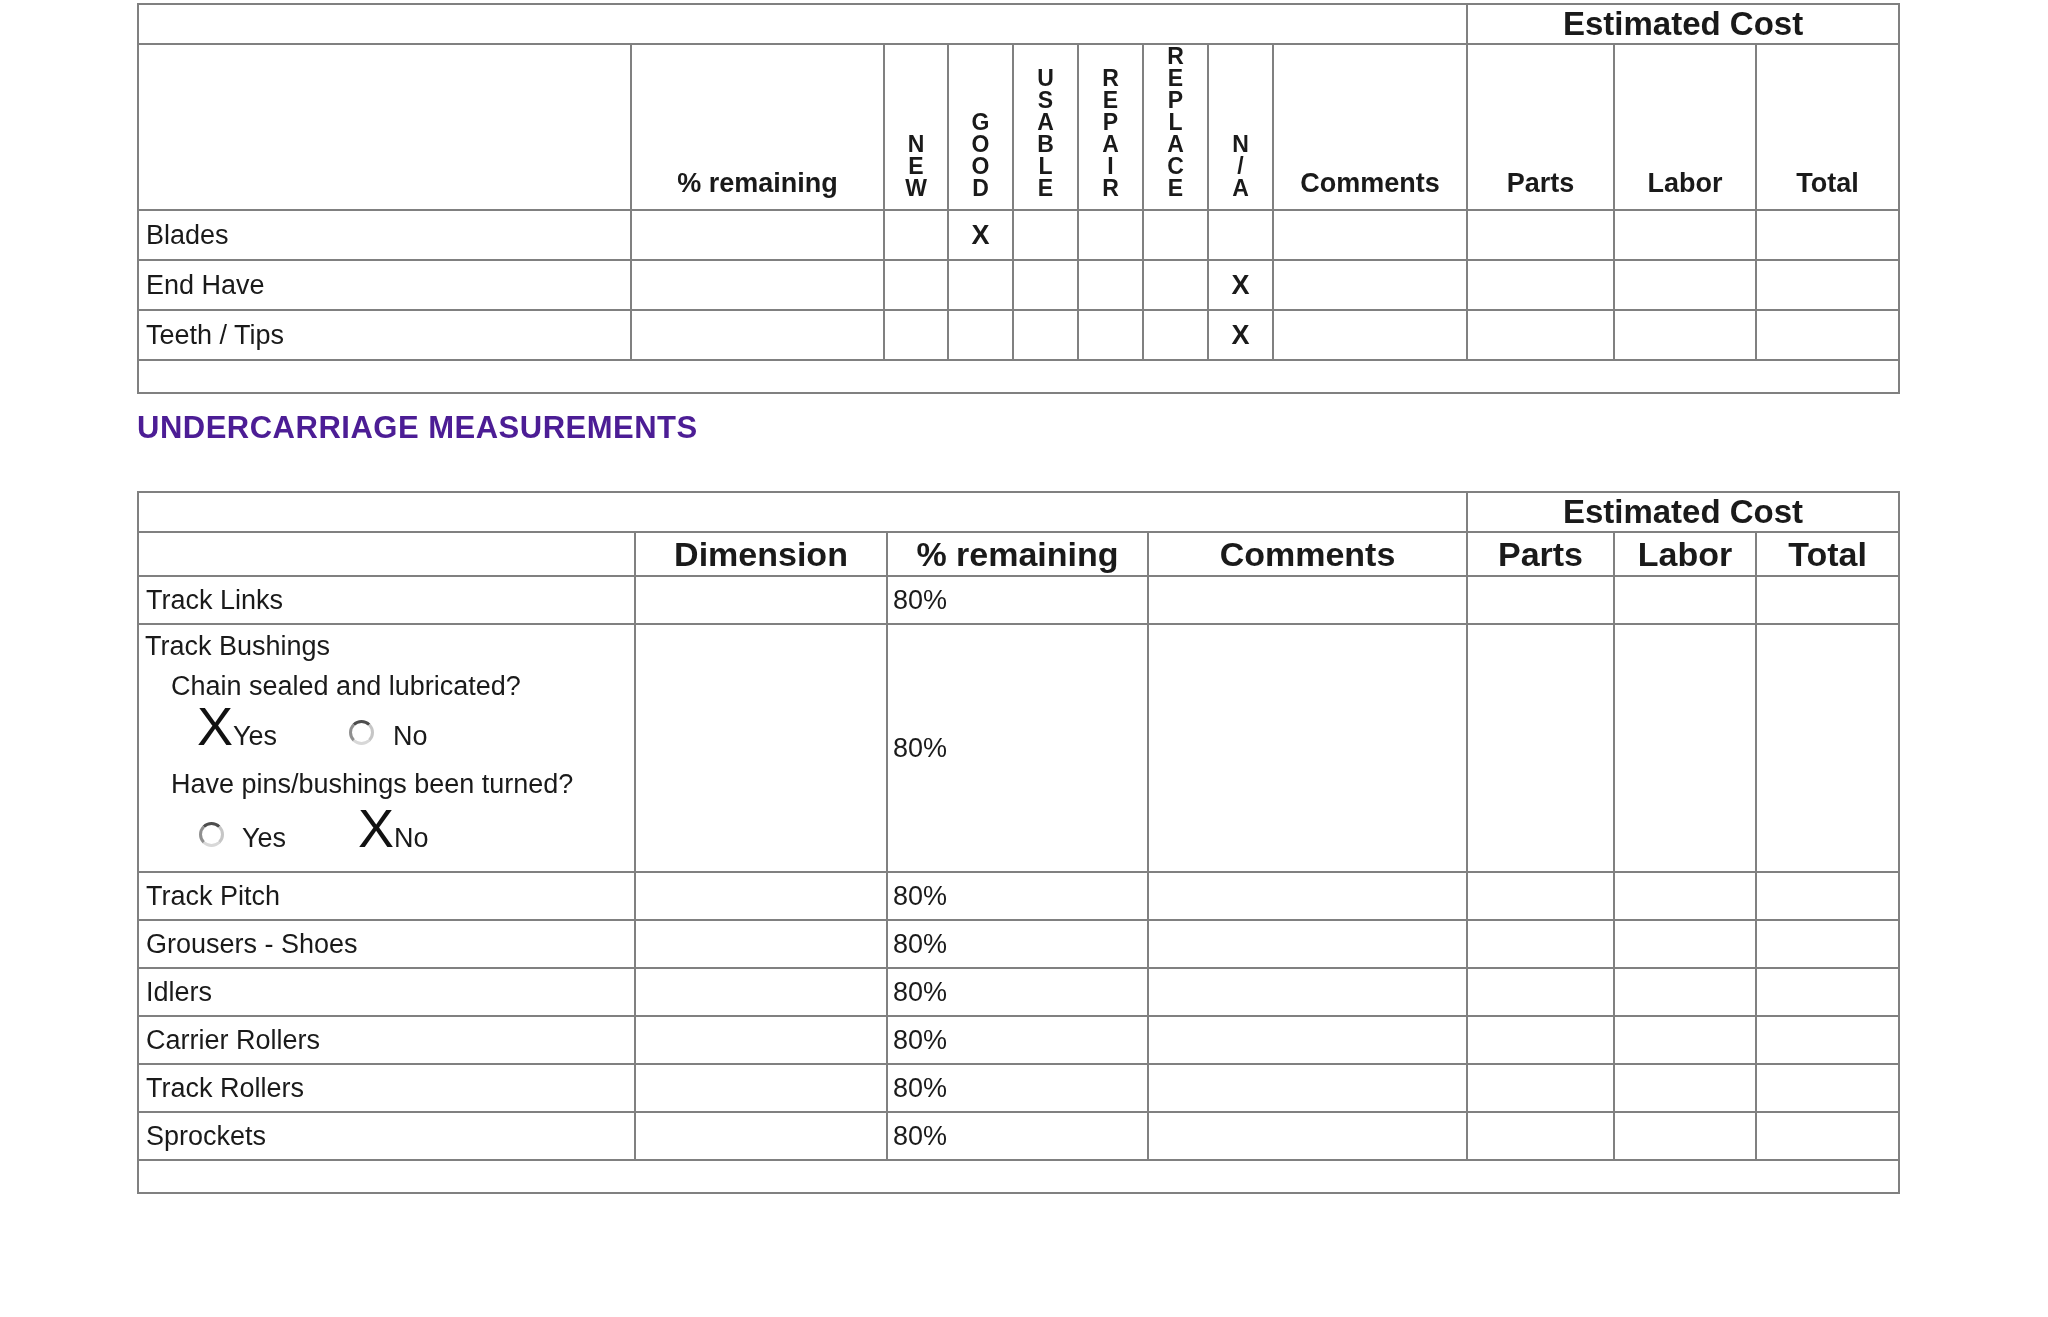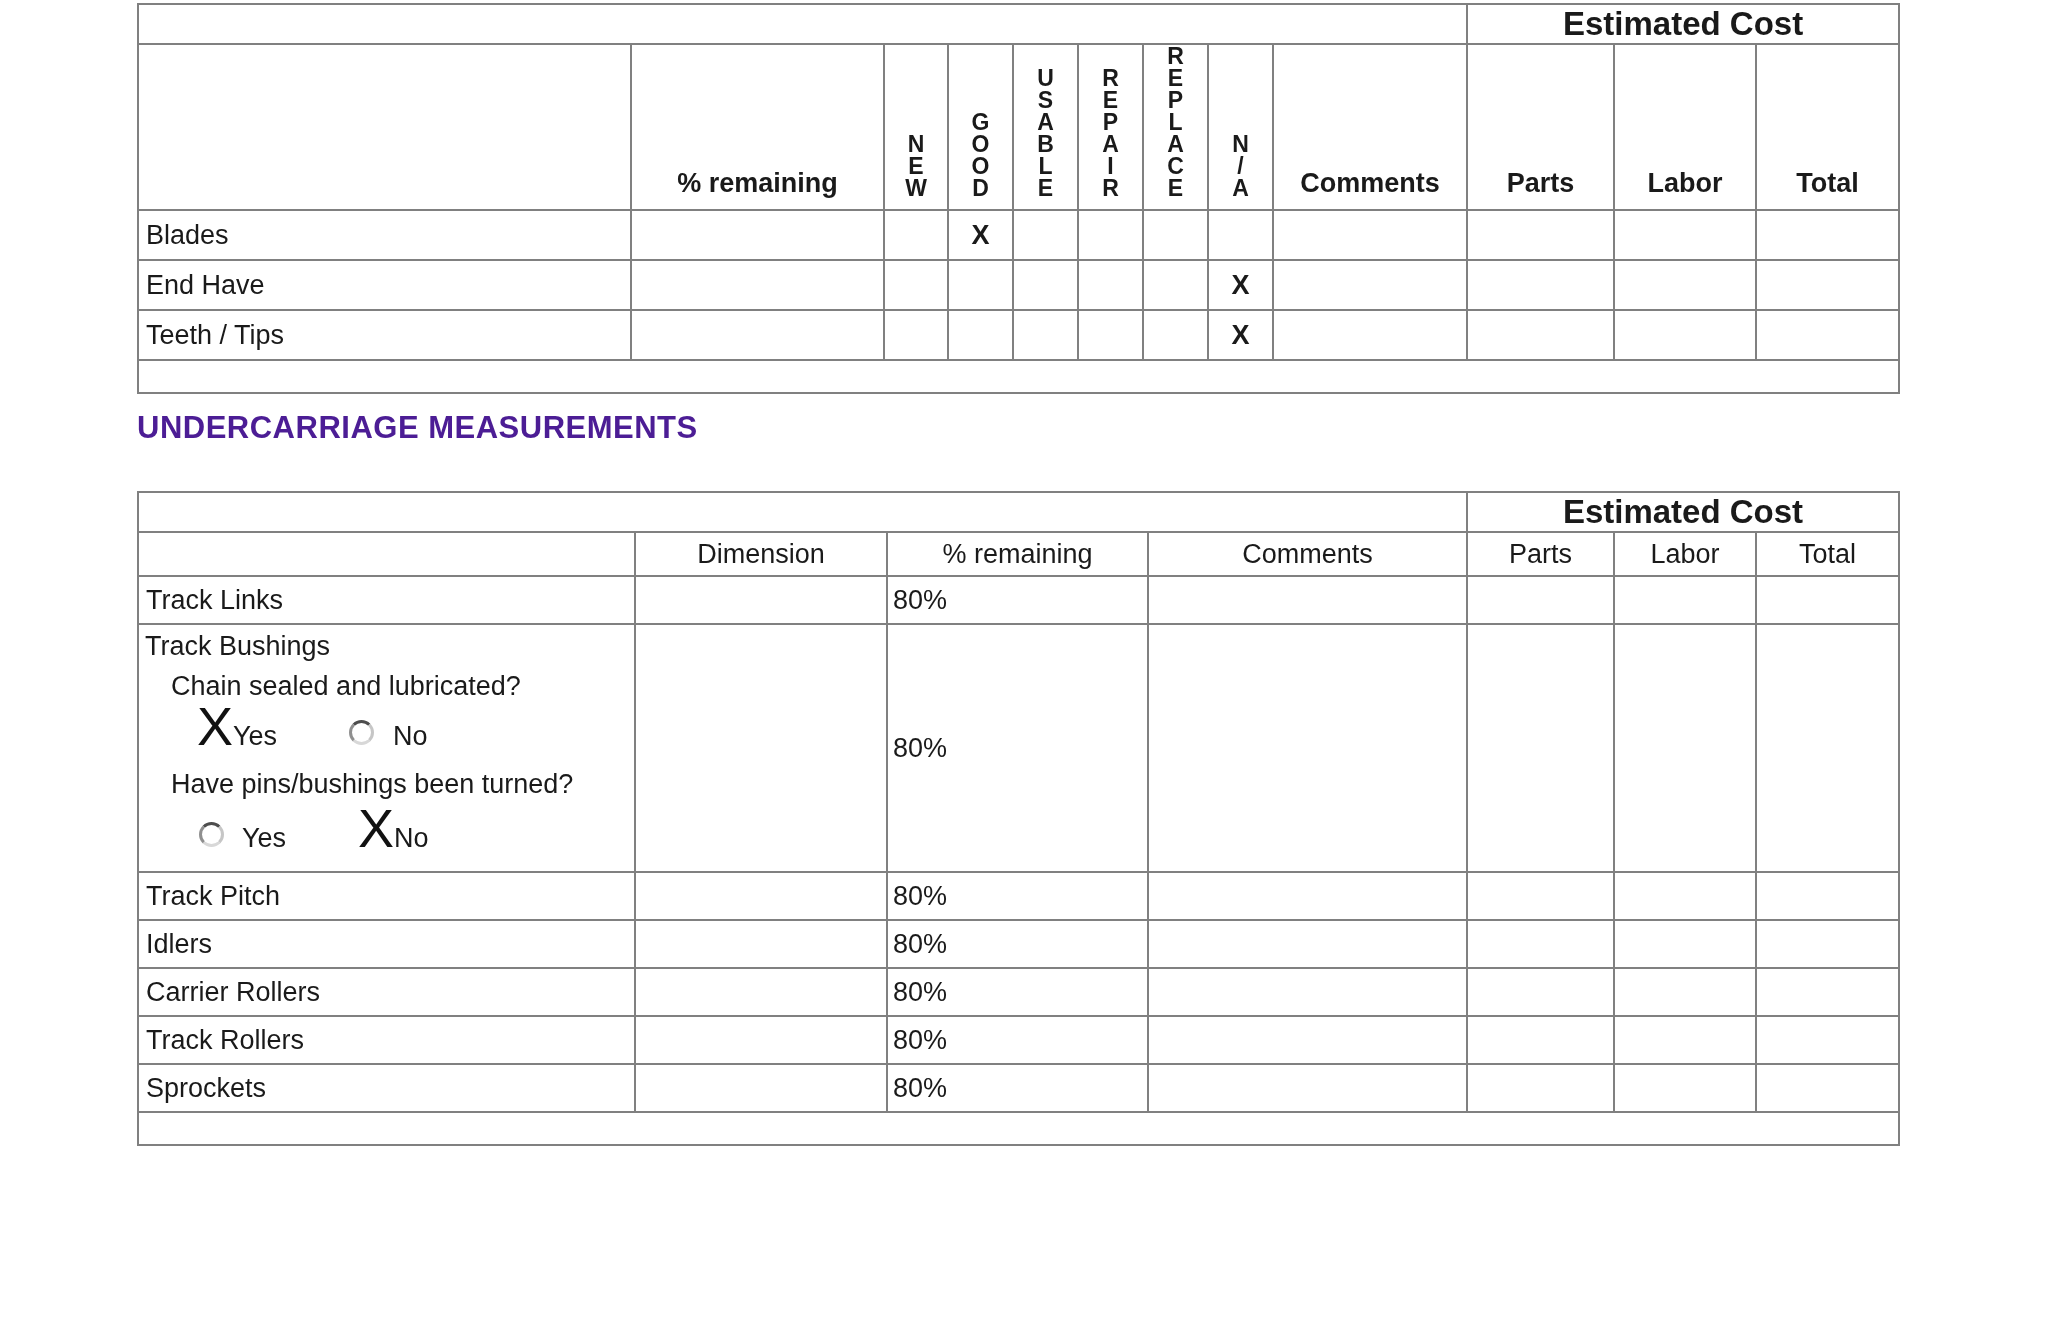--- a/index.html
+++ b/index.html
@@ -29,21 +29,21 @@
   .vh{vertical-align:bottom;}
   .vh .vtxt{display:block;white-space:pre-line;line-height:22px;font-size:23px;font-weight:bold;text-align:center;}
 
   
   h2.section{font-size:31px;line-height:36px;font-weight:bold;color:#4c1d95;margin:16px 11px 0 0;letter-spacing:0.5px;}
 
   
   .t2{margin-top:45px;}
   .t2 .ec-row{height:39px;}
   .t2 .hdr-row{height:44px;}
-  .t2 .hdr-row td{text-align:center;font-weight:normal;font-size:27px;vertical-align:middle;}
+  .t2 .hdr-row td{text-align:center;font-weight:bold;font-size:34px;vertical-align:middle;}
   .t2 .body-row{height:48px;margin-top:24px;}
   .t2 .bushings-row{height:248px;}
   .t2 .spacer-row{height:33px;}
 
   
   .bush{padding:6px 0 6px 6px;font-size:27px;line-height:30px;vertical-align:top;}
   .bush .q{margin:10px 0 0 26px;}
   .opts{display:flex;align-items:baseline;margin-top:2px;}
   .bigx{font-size:54px;line-height:46px;font-weight:400;color:#111;}
   .radio{
@@ -241,20 +241,29 @@
     <tr class="body-row">
       <td class="item-cell">Track Pitch</td>
       <td class="val-cell"></td>
       <td class="val-cell">80%</td>
       <td class="val-cell"></td>
       <td class="val-cell"></td>
       <td class="val-cell"></td>
       <td class="val-cell"></td>
     </tr>
     <tr class="body-row">
+      <td class="item-cell">Grousers - Shoes</td>
+      <td class="val-cell"></td>
+      <td class="val-cell">80%</td>
+      <td class="val-cell"></td>
+      <td class="val-cell"></td>
+      <td class="val-cell"></td>
+      <td class="val-cell"></td>
+    </tr>
+    <tr class="body-row">
       <td class="item-cell">Idlers</td>
       <td class="val-cell"></td>
       <td class="val-cell">80%</td>
       <td class="val-cell"></td>
       <td class="val-cell"></td>
       <td class="val-cell"></td>
       <td class="val-cell"></td>
     </tr>
     <tr class="body-row">
       <td class="item-cell">Carrier Rollers</td>

